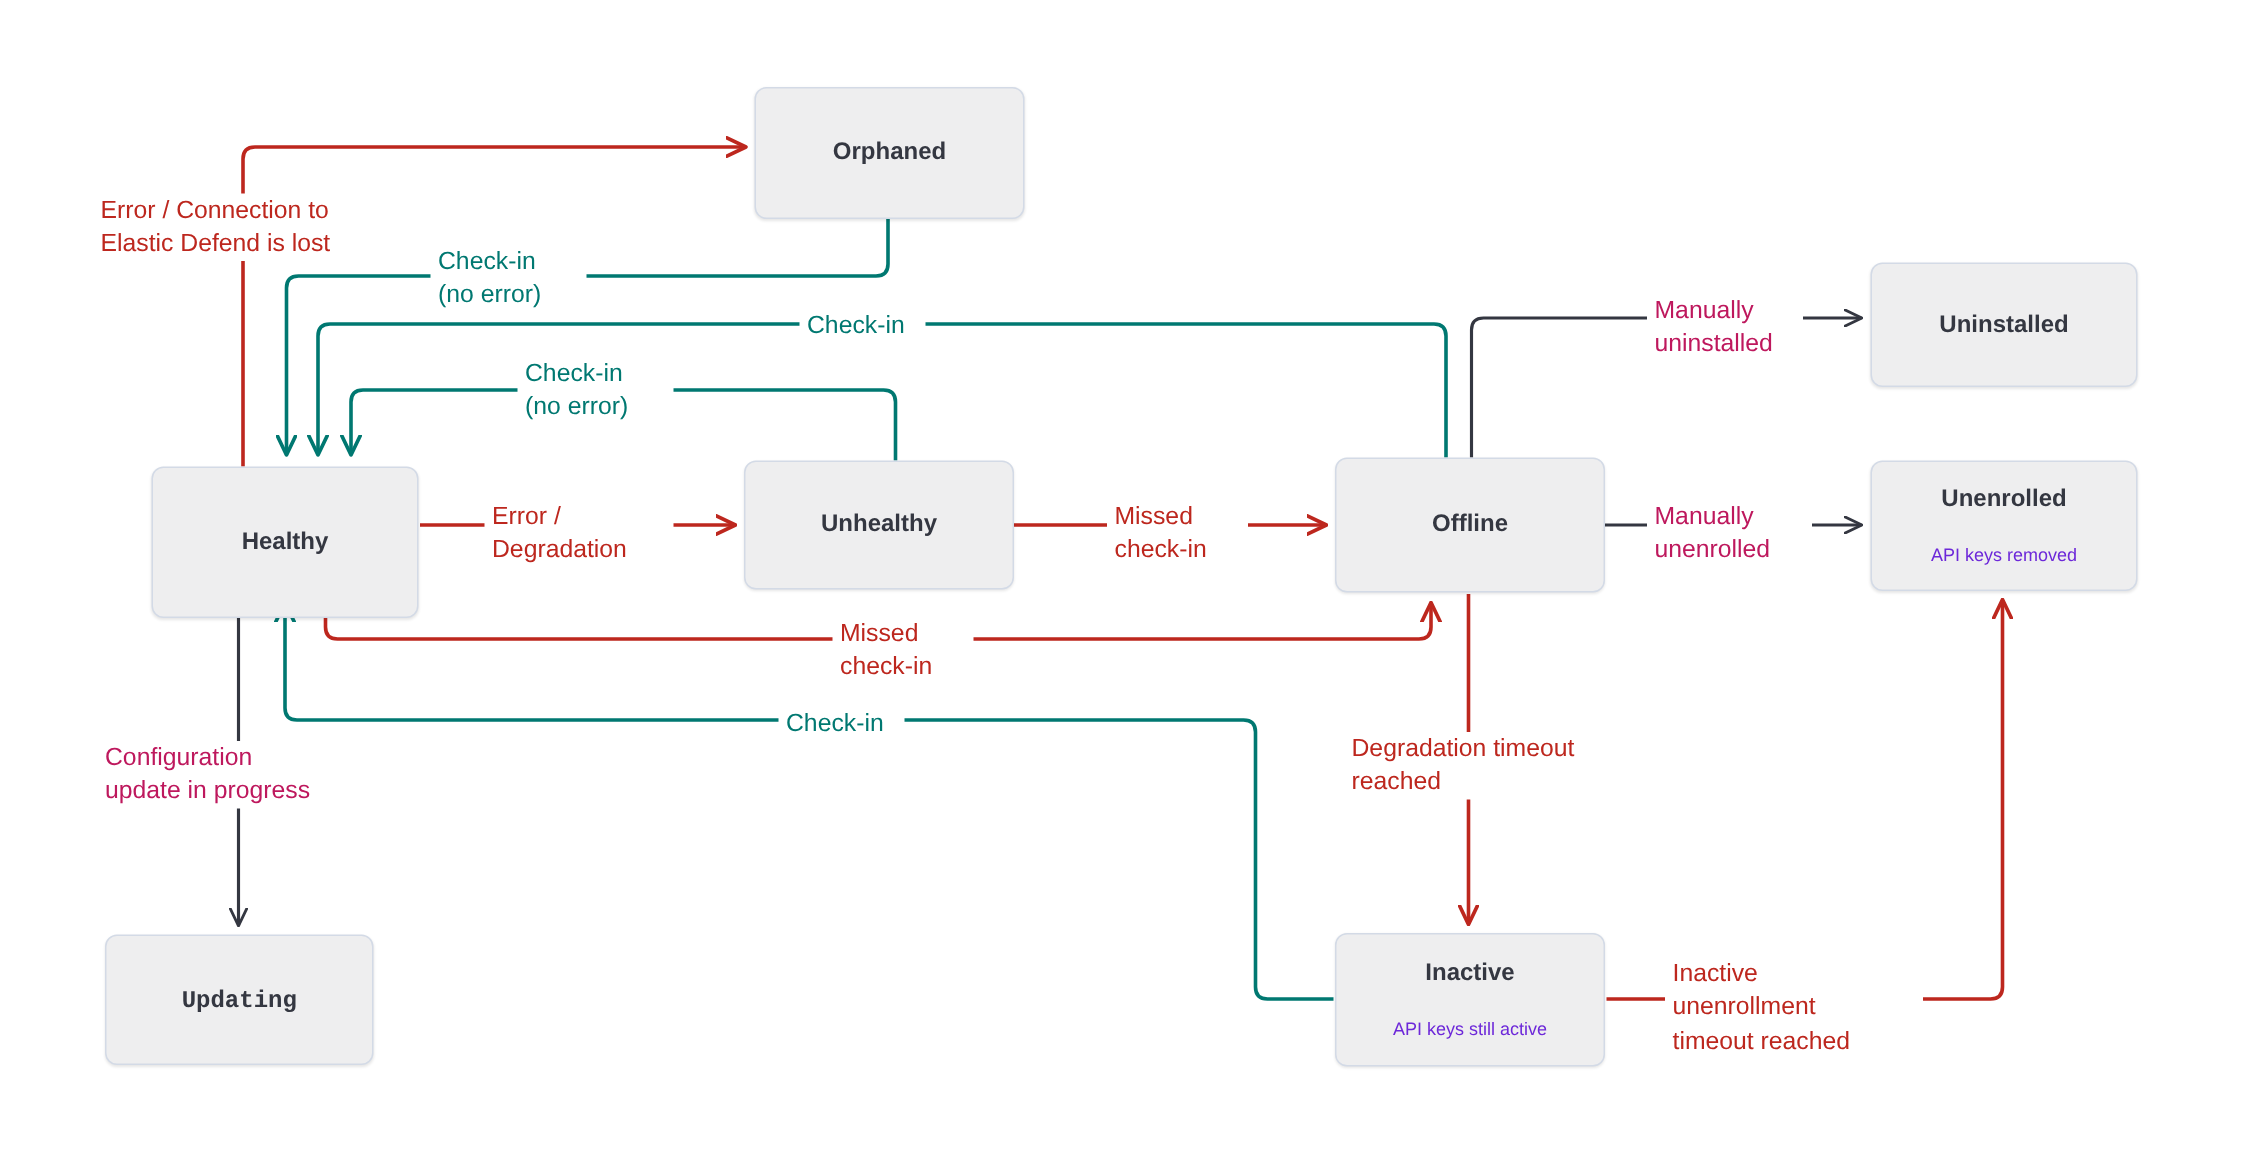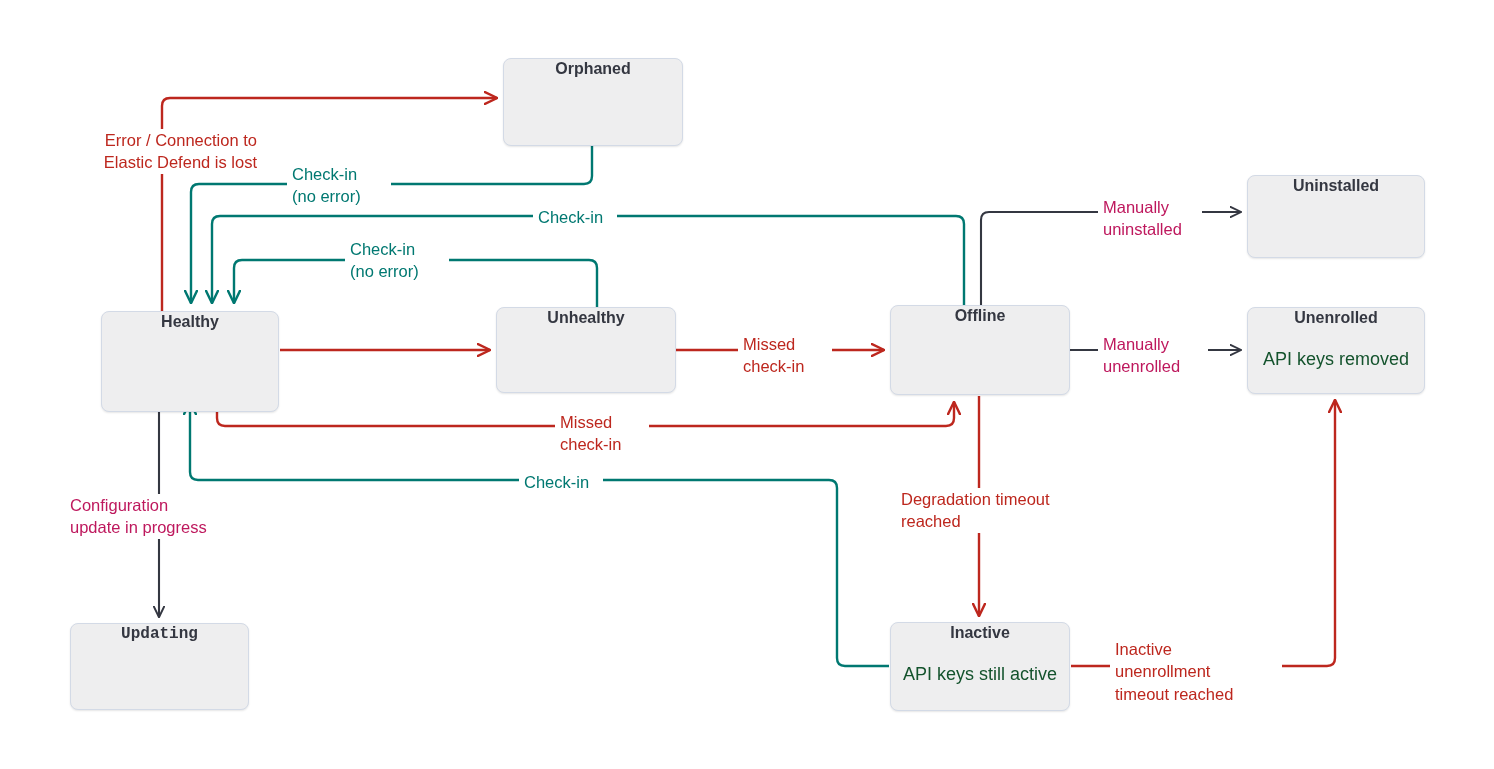--- a/index.html
+++ b/index.html
@@ -1,30 +1,30 @@
 <!DOCTYPE html>
 <html><head>
 <meta charset="utf-8">
 <style>
   html,body{margin:0;padding:0;background:#fff;}
   #stage{position:relative;width:1494px;height:769px;background:#ffffff;
          font-family:"Liberation Sans", sans-serif;overflow:hidden;}
   svg#wires{position:absolute;left:0;top:0;width:1494px;height:769px;}
   .node{position:absolute;background:#EEEEEF;border:1px solid #D3DAE6;border-radius:8px;
         box-shadow:0 1px 2px rgba(0,0,0,.10);display:flex;flex-direction:column;
-        align-items:center;box-sizing:border-box;}
+        align-items:center;justify-content:center;box-sizing:border-box;}
   .node .title{font-weight:bold;font-size:16px;color:#343741;line-height:1.25;}
-  .node .sub{font-size:18px;color:#14532d;line-height:1.3;margin-top:20px;}
+  .node .sub{font-size:12px;color:#6d28d9;line-height:1.3;margin-top:20px;}
   .lbl{position:absolute;font-size:16.5px;line-height:1.35;white-space:pre;
        background:#ffffff;padding:0 5px;box-sizing:border-box;}
   .lbl.red{color:#BD271E;}
   .lbl.teal{color:#007871;}
   .lbl.blk{color:#be185d;}
   .lbl.c{}
-  .lbl.l{text-align:right;}
+  .lbl.l{text-align:left;}
 </style>
 </head>
 <body>
 
 <div id="stage">
 
   <svg id="wires" viewBox="0 0 1494 769" xmlns="http://www.w3.org/2000/svg">
     <defs>
       <marker id="ar-red" viewBox="0 0 10 10" refX="9" refY="5" markerWidth="6" markerHeight="6" orient="auto-start-reverse">
         <path d="M0,0.6 L9.2,5 L0,9.4" fill="none" stroke="#BD271E" stroke-width="1.7" stroke-linecap="round" stroke-linejoin="round"></path>
@@ -105,20 +105,22 @@
 Elastic Defend is lost</div>
 
   <div class="lbl teal c" style="left:287px;top:163px;width:104px;">Check-in
 (no error)</div>
 
   <div class="lbl teal c" style="left:533px;top:206px;width:84px;">Check-in</div>
 
   <div class="lbl teal c" style="left:345px;top:238px;width:104px;">Check-in
 (no error)</div>
 
+  <div class="lbl red c" style="left:323px;top:333px;width:126px;">Error /
+Degradation</div>
 
   <div class="lbl red c" style="left:738px;top:333px;width:94px;">Missed
 check-in</div>
 
   <div class="lbl red c" style="left:555px;top:411px;width:94px;">Missed
 check-in</div>
 
   <div class="lbl teal c" style="left:519px;top:471px;width:84px;">Check-in</div>
 
   <div class="lbl blk c" style="left:1098px;top:196px;width:104px;">Manually

